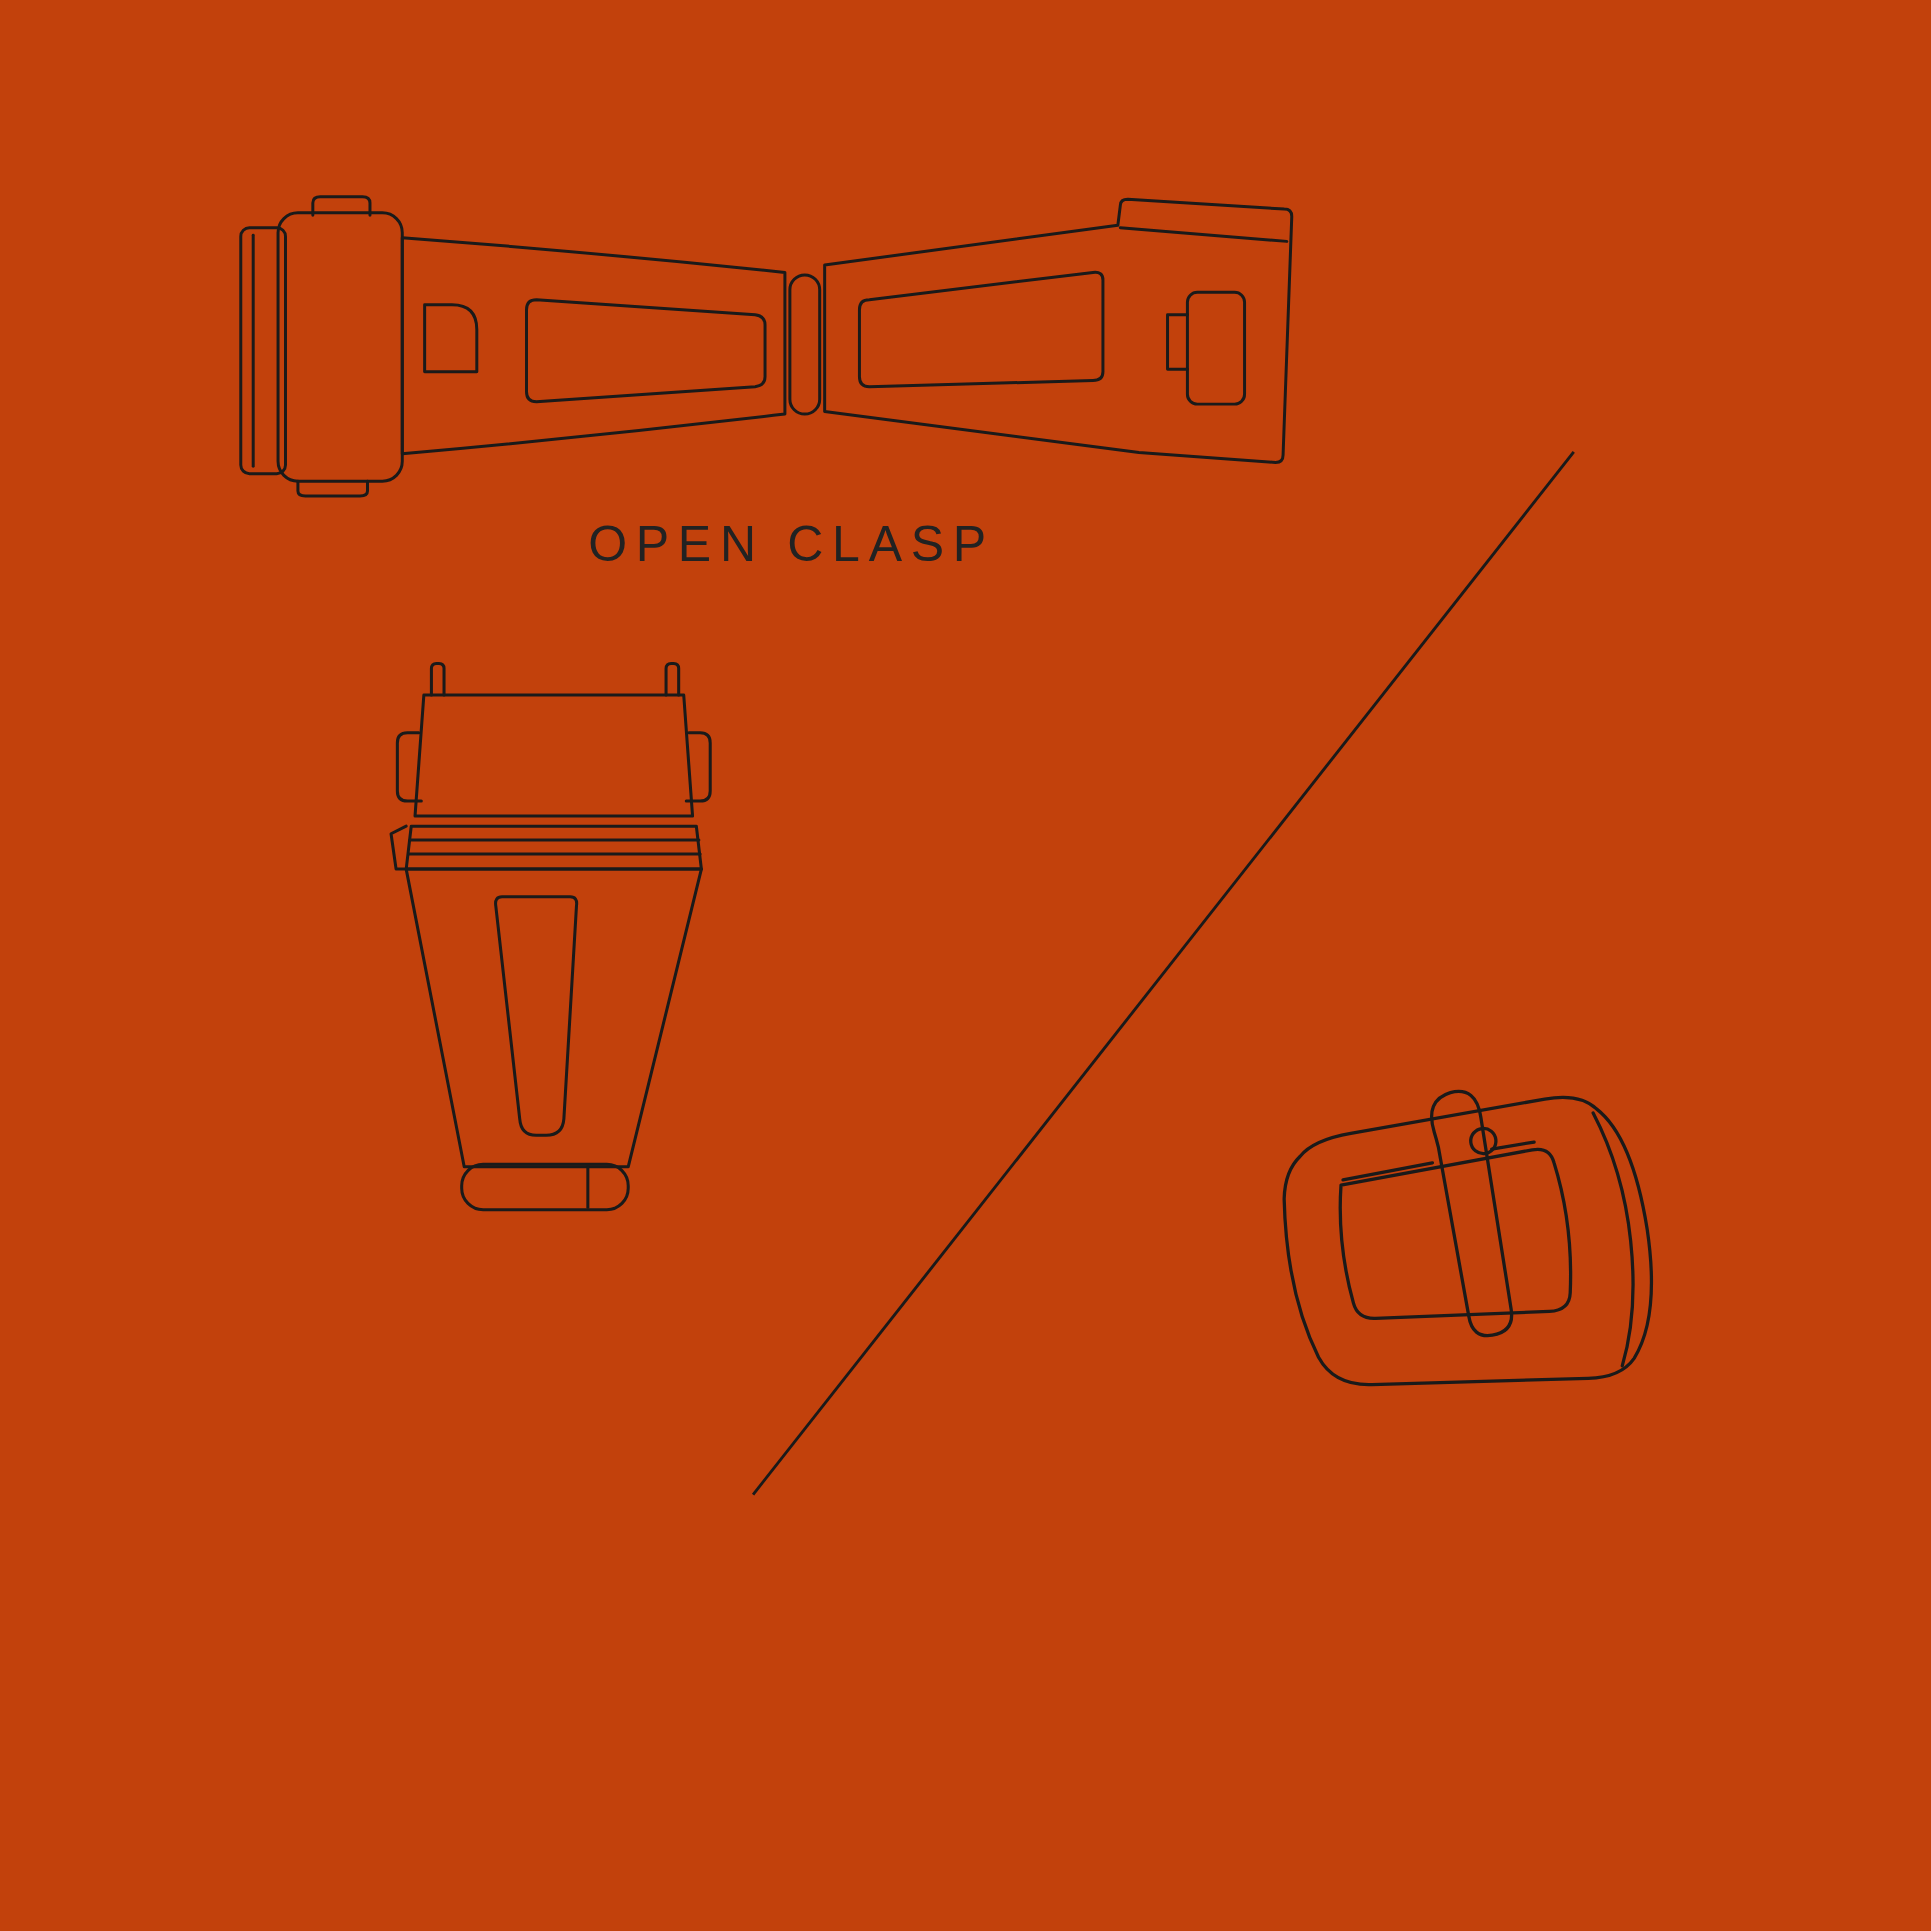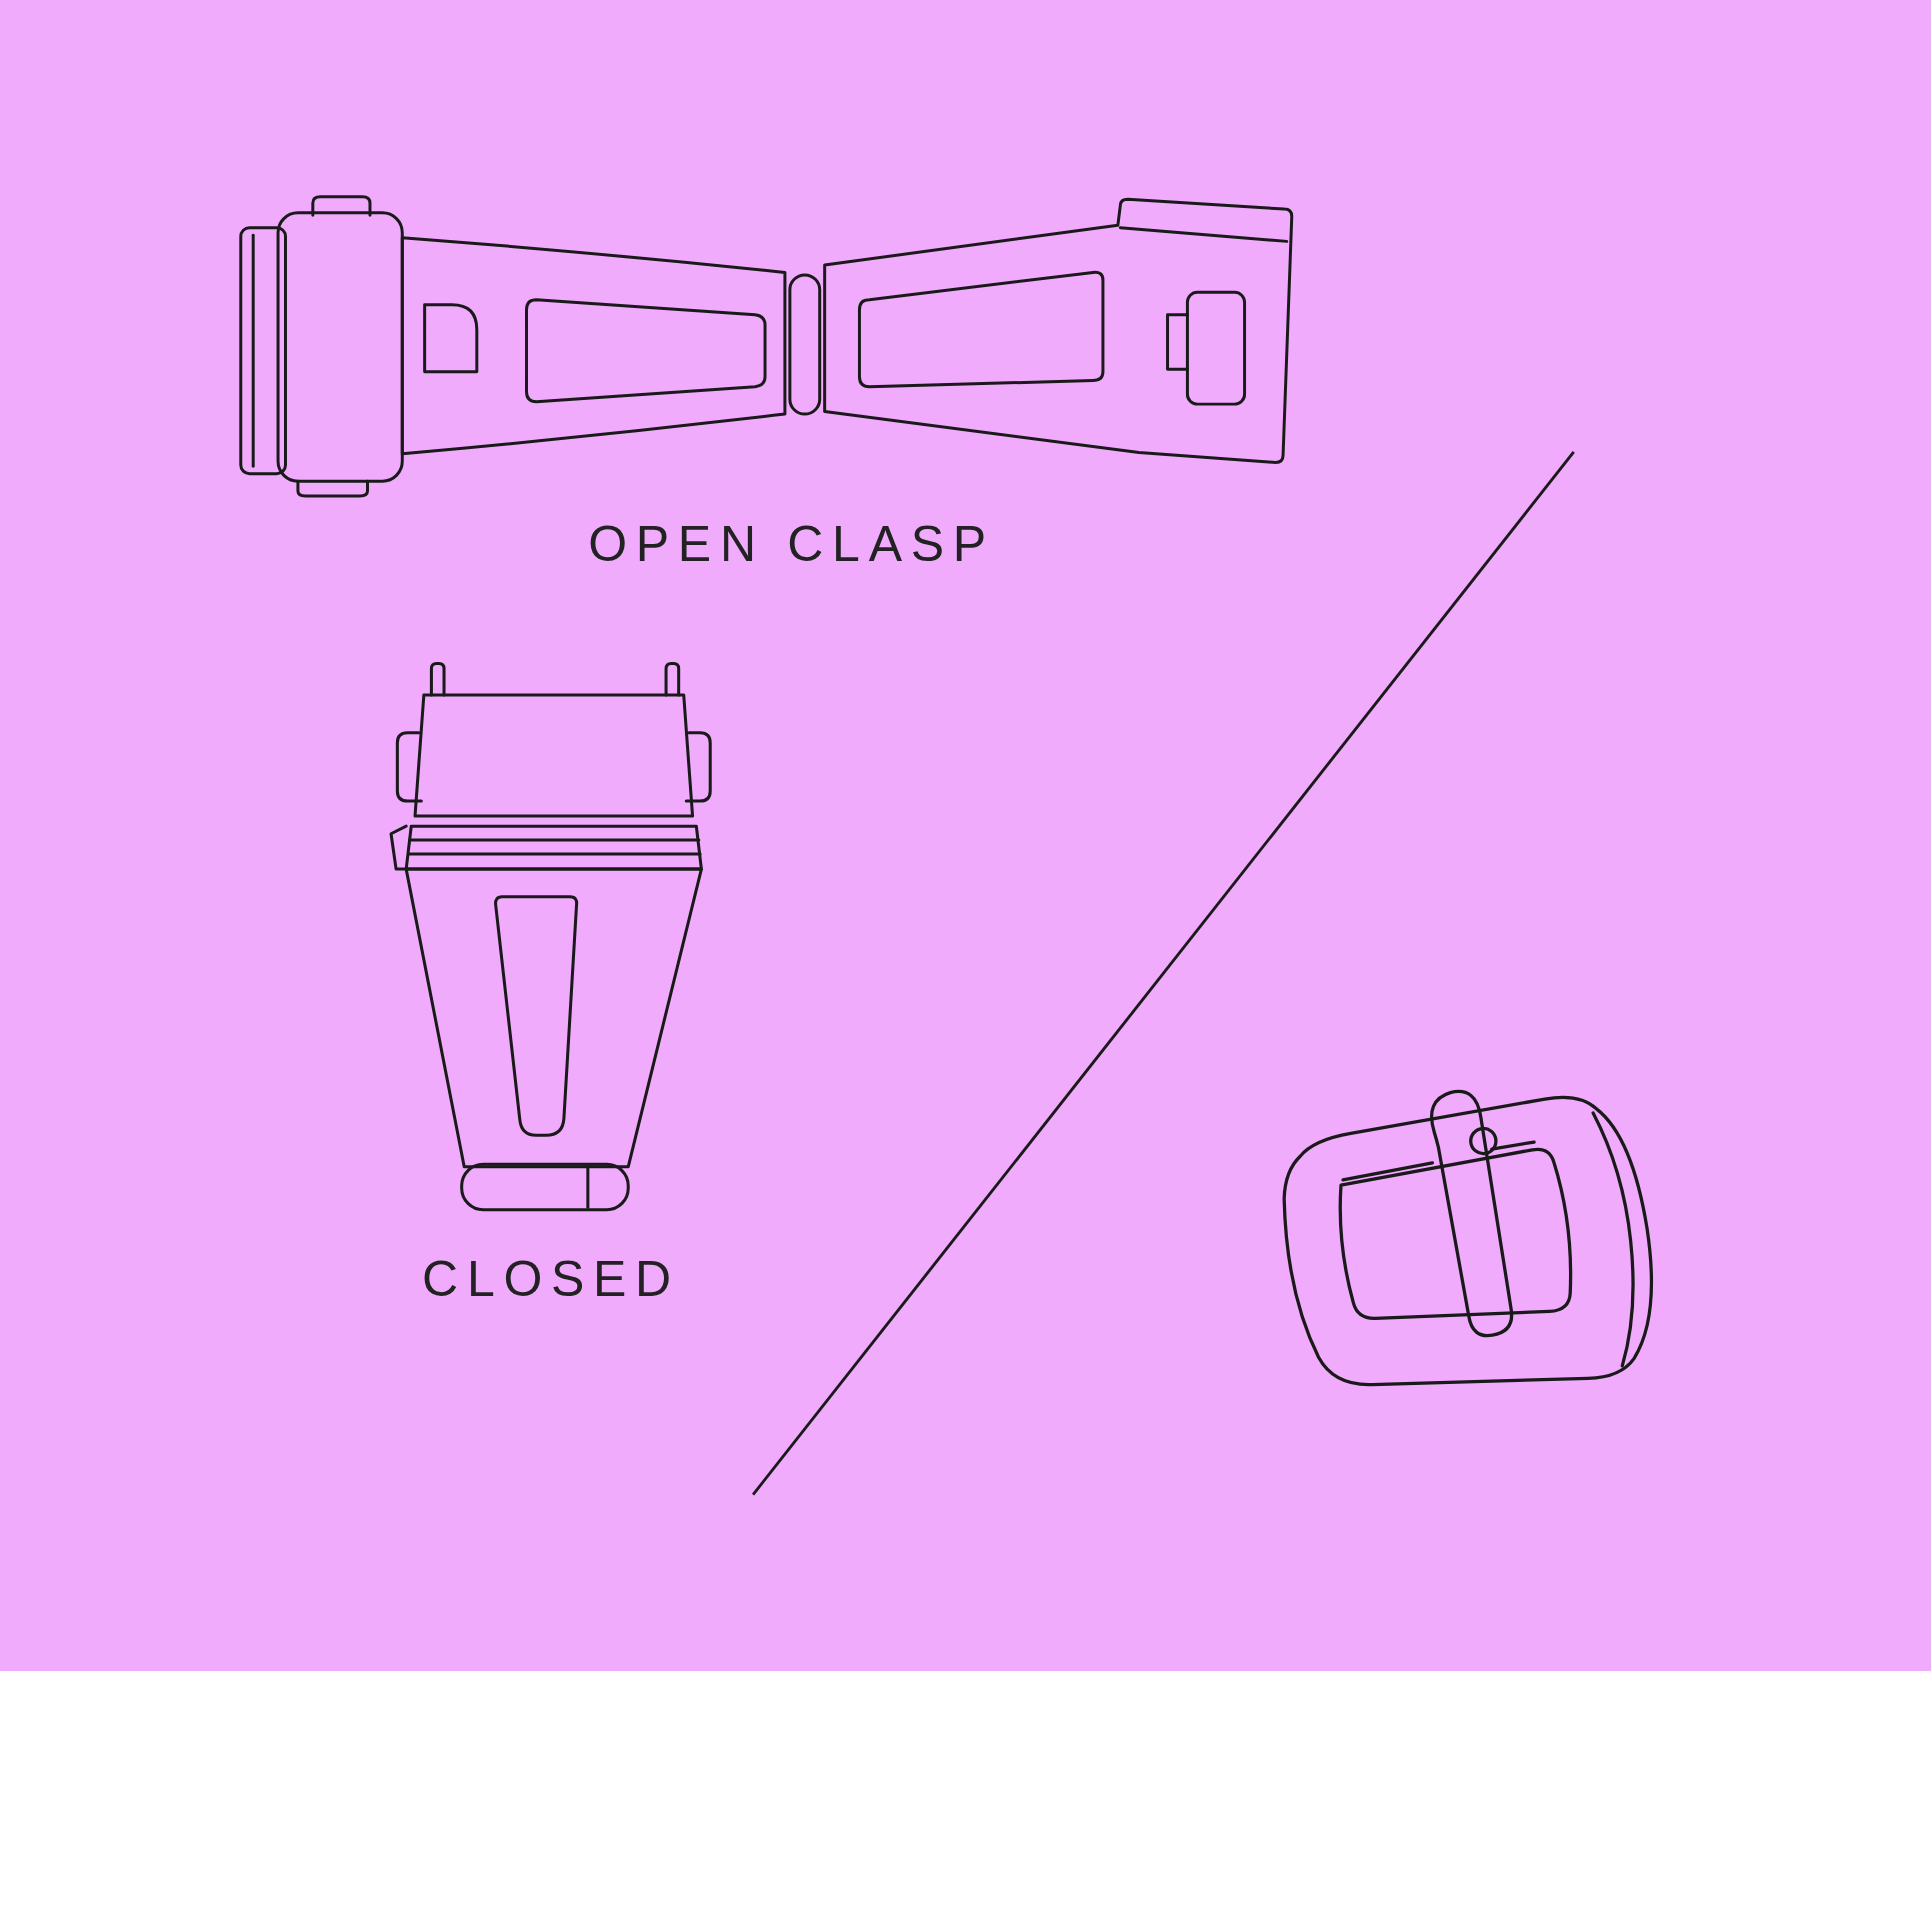--- a/index.html
+++ b/index.html
@@ -4,22 +4,22 @@
 <style>
   html, body {
     margin: 0;
     padding: 0;
     background: #ffffff;
     font-family: "Liberation Sans", sans-serif;
   }
   .canvas {
     position: relative;
     width: 1931px;
-    height: 1671px;
-    background: #f0abfc;
+    height: 1931px;
+    background: #c2410c;
     overflow: hidden;
   }
   svg.figure {
     position: absolute;
     display: block;
   }
   .open-clasp   { left: 222px;  top: 183px;  width: 1096px; height: 323px; }
   .closed-clasp { left: 386px;  top: 657px;  width: 328px;  height: 568px; }
   .buckle       { left: 1236px; top: 1072px; width: 454px;  height: 378px; }
   .divider      { left: 0; top: 0; width: 1931px; height: 1931px; pointer-events: none; }
@@ -111,21 +111,20 @@
 
       <path d="M16,168 L250,168 L192,404 L62,404 Z"></path>
 
       <path d="M92,190 L146,190 Q152,190 151,197 L141,366 Q140,379 127,379 L119,379 Q107,379 106,366 L87,197 Q86,190 92,190 Z"></path>
 
       <rect x="60" y="402" width="132" height="36" rx="17"></rect>
       <path d="M160,404 L160,436"></path>
     </g>
   </svg>
 
-  <div class="label closed-label">CLOSED</div>
 
   
   <svg class="divider" viewBox="0 0 2000 2000">
     <line x1="1630" y1="468" x2="780" y2="1548" stroke="#1a1a1a" stroke-width="3"></line>
   </svg>
 
   
   <svg class="figure buckle" viewBox="0 0 360 300">
     <g class="stroke" stroke-width="2.6" transform="rotate(-6 180 150)">
 

